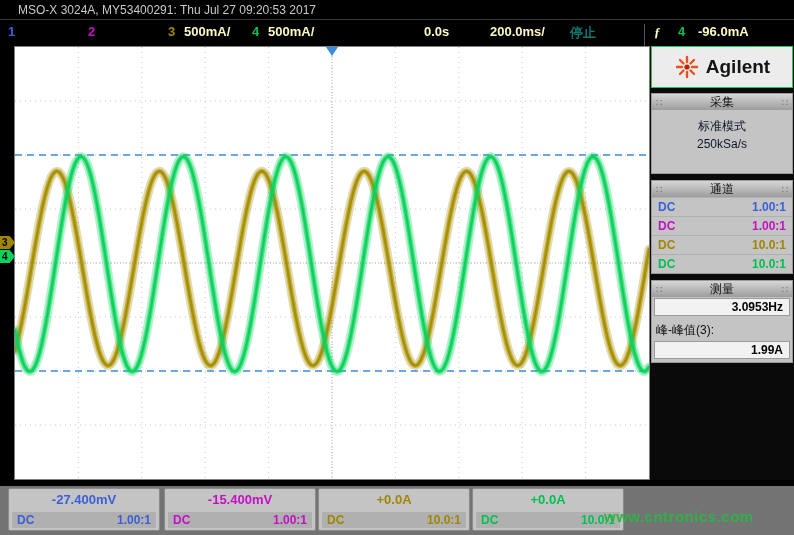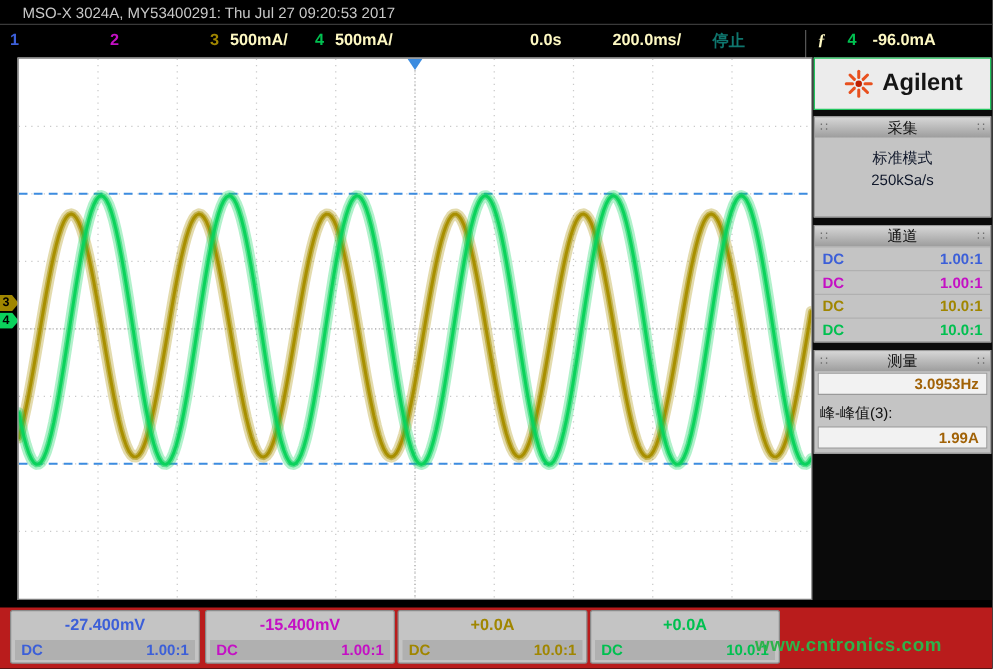--- a/index.html
+++ b/index.html
@@ -38,24 +38,24 @@
   .brand-text{font-weight:bold;font-size:19px;color:#151515;}
   .panel{margin:0 1px 6px;background:#c4c4c4;border:1px solid #9a9a9a;box-sizing:border-box;}
   .phead{display:flex;align-items:center;justify-content:space-between;height:16px;
          background:linear-gradient(#d6d6d6,#9d9d9d);padding:0 4px;font-size:12px;color:#111;}
   .grip{color:#6f6f6f;font-size:10px;}
   .acq-body{min-height:56px;padding-top:7px;text-align:center;font-size:12px;color:#0f172a;line-height:18px;}
   .chrow{display:flex;justify-content:space-between;padding:2px 6px;font-size:12px;
          font-weight:bold;border-top:1px solid #b0b0b0;}
   .mlabel{padding:3px 4px 1px;font-size:12px;color:#111;}
   .mval{margin:1px 2px 3px;background:#f2f2f2;border:1px solid #9a9a9a;text-align:right;
-        padding:1px 6px;font-size:12px;font-weight:bold;color:#a16207;}
-
-  
-  .bottom-bar{position:absolute;left:0;top:486px;width:794px;height:49px;background:#b91c1c;}
+        padding:1px 6px;font-size:12px;font-weight:bold;color:#000000;}
+
+  
+  .bottom-bar{position:absolute;left:0;top:486px;width:794px;height:49px;background:#737373;}
   .bbox{position:absolute;top:2px;width:152px;height:43px;background:#c4c4c4;
         border:1px solid #8a8a8a;border-radius:2px;box-sizing:border-box;}
   .bbox .val{margin-top:3px;text-align:center;font-size:13px;font-weight:bold;}
   .bbox .sub{position:absolute;bottom:2px;left:3px;right:3px;display:flex;
              justify-content:space-between;font-size:12px;font-weight:bold;
              background:#b0b0b0;padding:1px 5px;}
   .bx1{left:8px}.bx2{left:164px}.bx3{left:318px}.bx4{left:472px}
 
   .watermark{position:absolute;left:604px;top:508px;color:#2fb24a;font-weight:bold;
              font-size:15px;letter-spacing:.5px;z-index:20;white-space:nowrap;}

